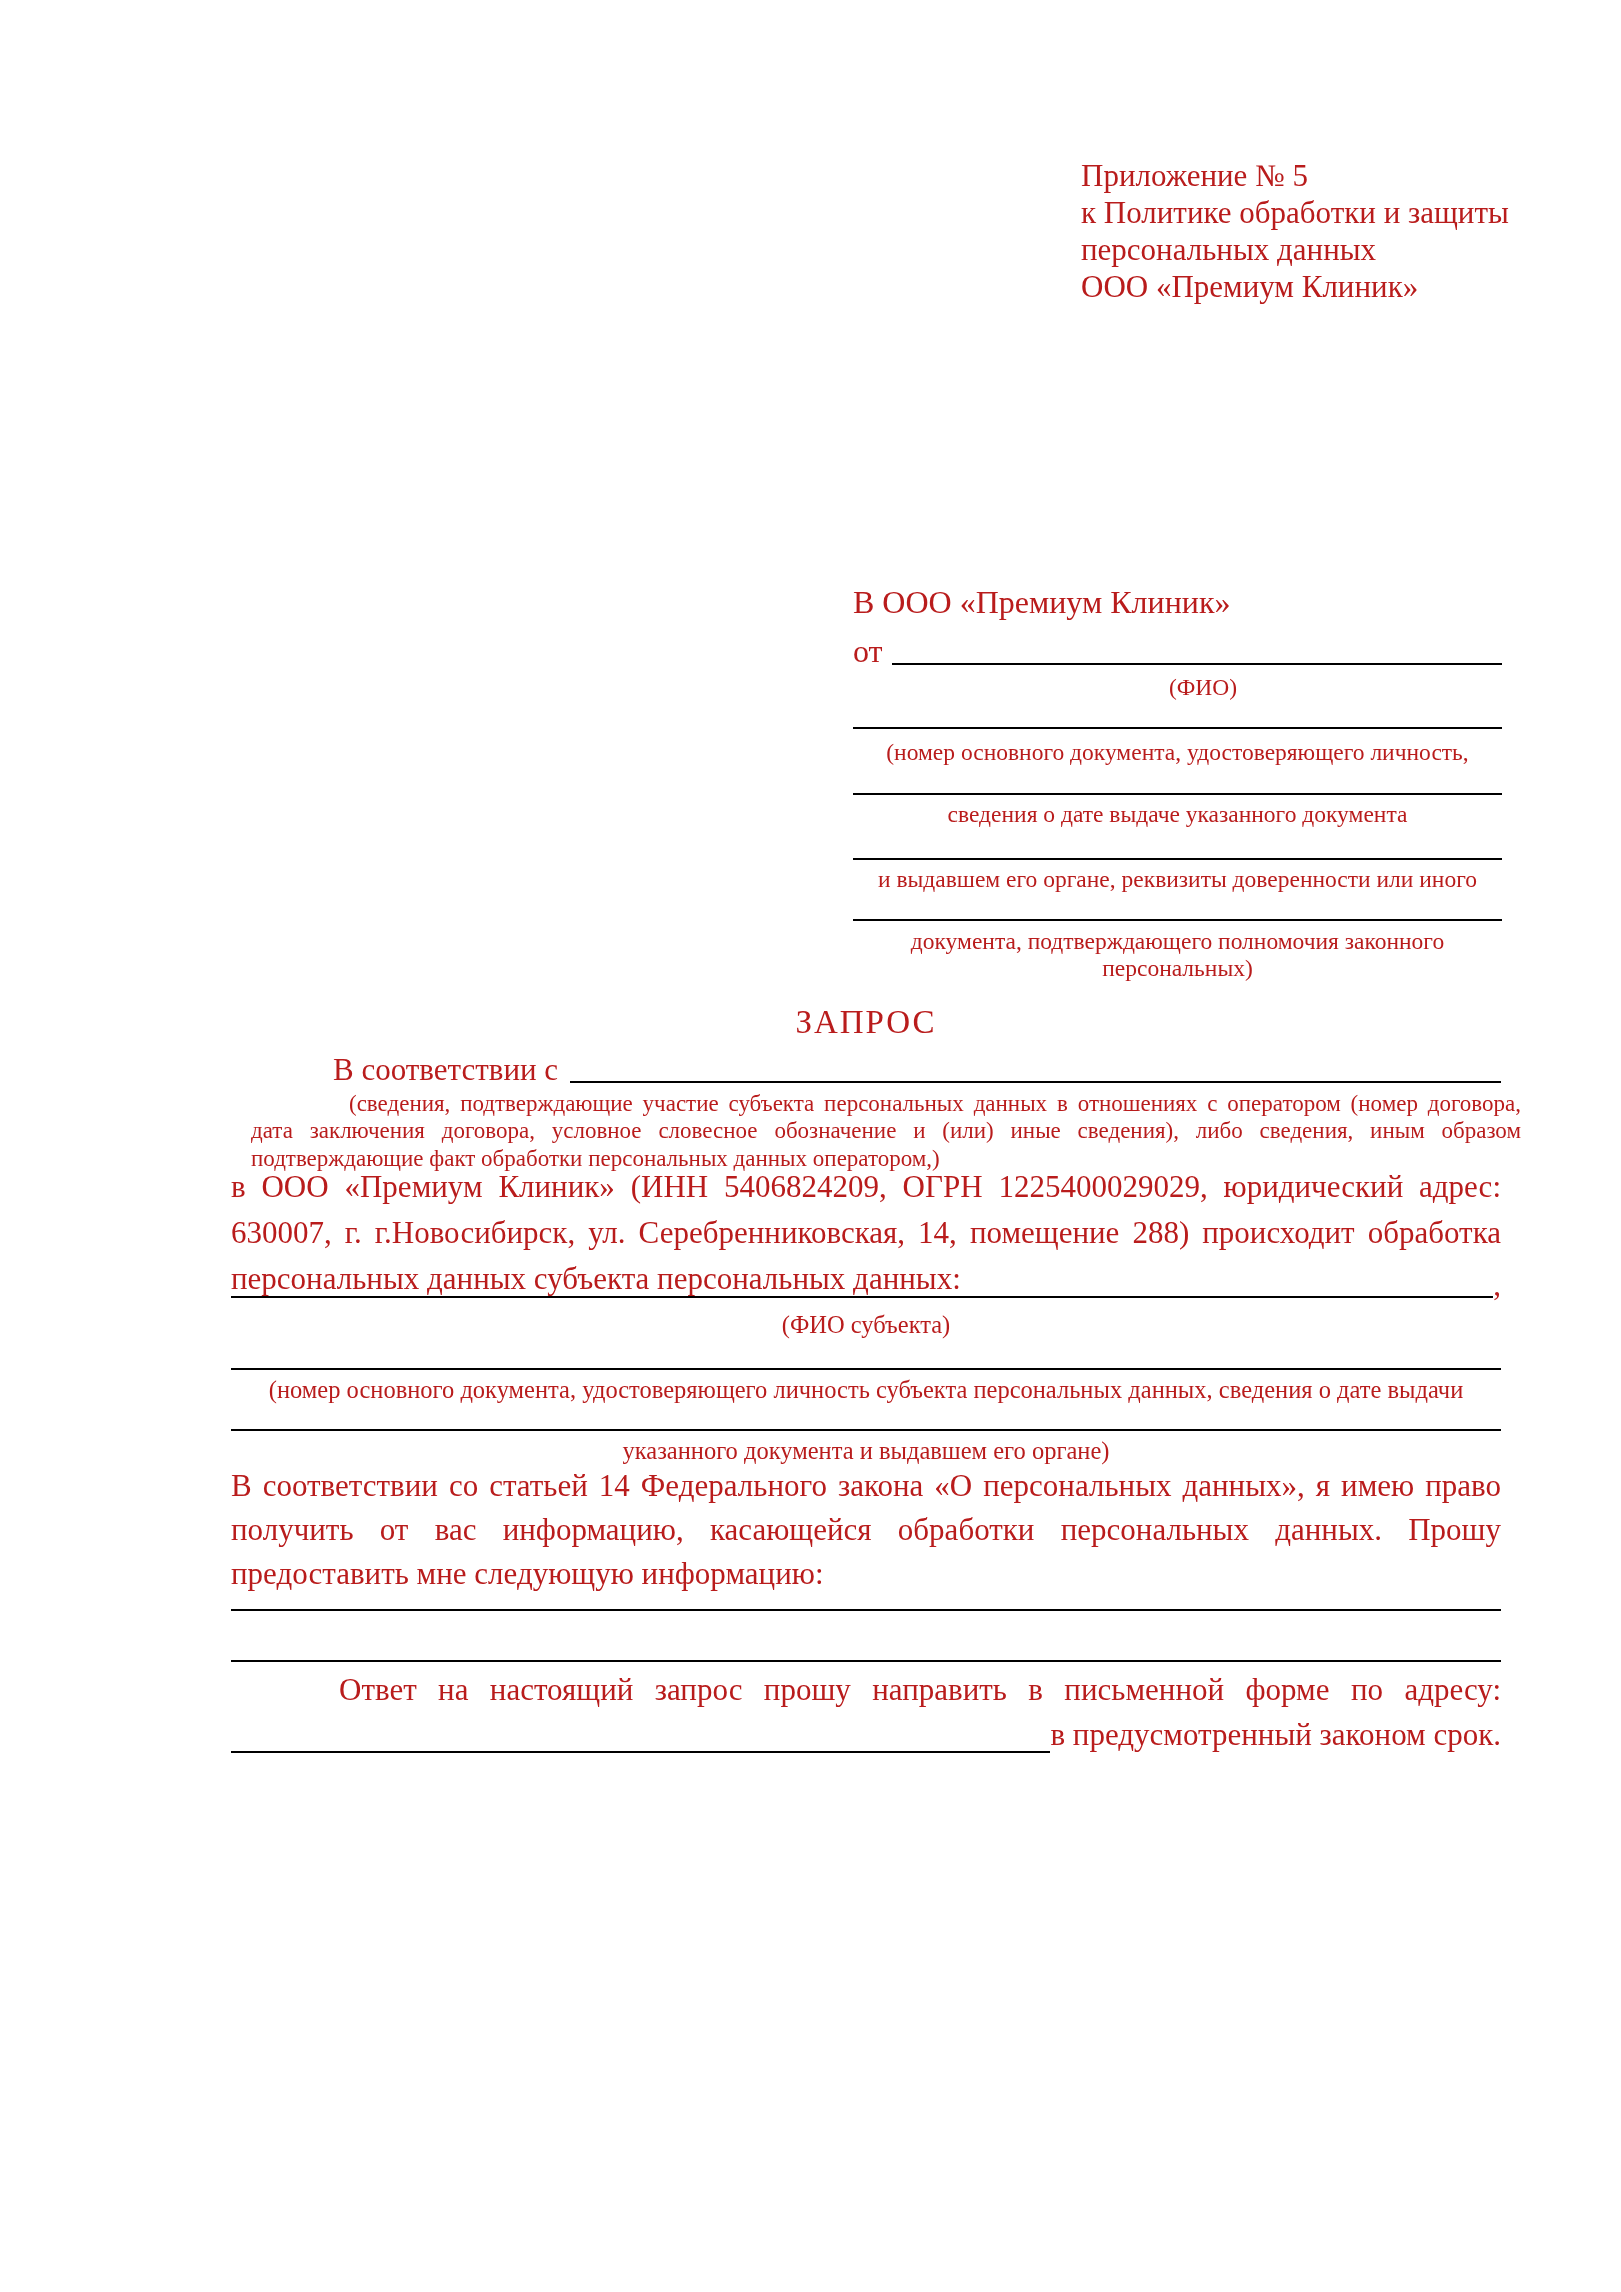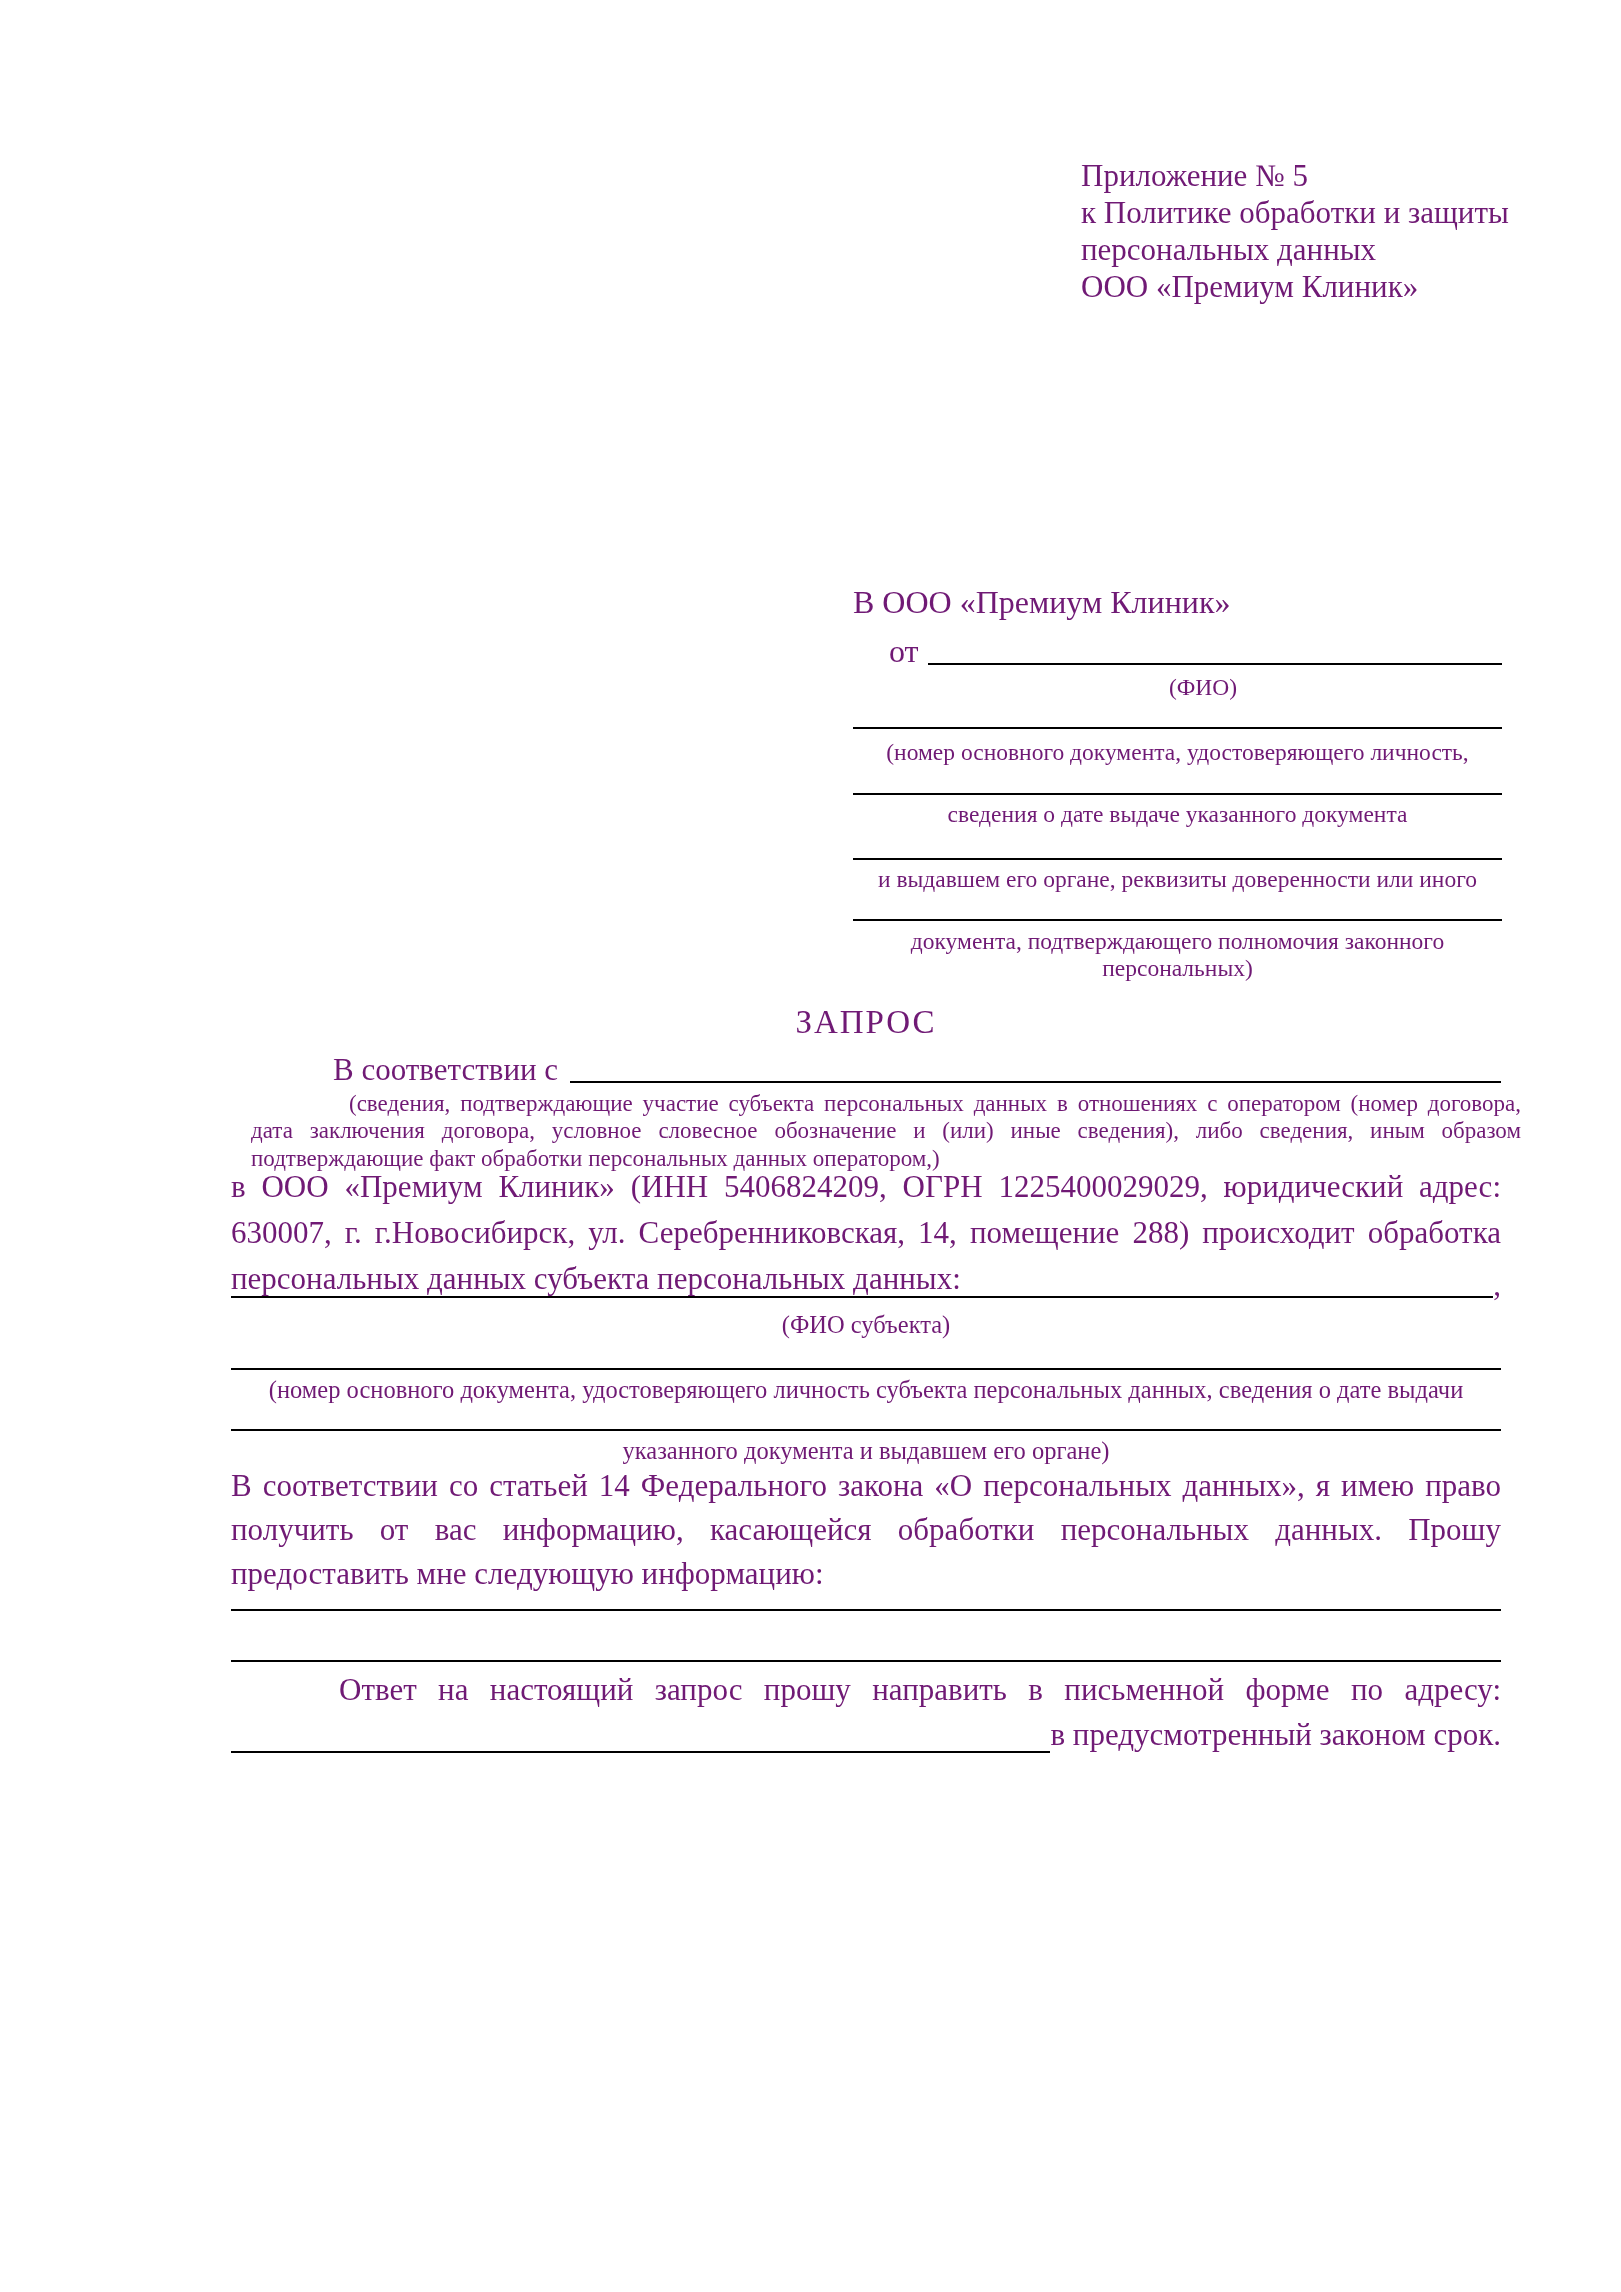--- a/index.html
+++ b/index.html
@@ -2,40 +2,40 @@
 <html><head>
 <meta charset="utf-8">
 <style>
   * { margin:0; padding:0; box-sizing:border-box; }
   html, body { background:#e8e8e8; }
   .page {
     position:relative;
     width:1621px; height:2293px;
     background:#ffffff;
     font-family:"Liberation Serif","DejaVu Serif",serif;
-    color:#701a75;
+    color:#b91c1c;
     overflow:hidden;
     margin:0 auto;
   }
   .abs { position:absolute; }
   .content { left:231px; width:1270px; }
 
   
   .appendix { left:1081px; top:157px; font-size:31px; line-height:37px; }
 
   
   .doc-title {
     top:396px; text-align:center;
     font-weight:bold; font-size:36px; line-height:55px;
   }
 
   
   .addr { left:853px; width:649px; top:584px; font-size:32px; }
   .addr .to-line { height:45px; }
-  .addr .from-row { display:flex; align-items:flex-end; height:41px;margin-left:36px; }
+  .addr .from-row { display:flex; align-items:flex-end; height:41px; }
   .addr .from-row .fill { flex:1 1 auto; border-bottom:2.9px solid #000; margin-bottom:4.9px; margin-left:9.8px; }
   .addr .cap { font-size:23.5px; text-align:center; }
   .addr .cap-fio { padding-left:51px; height:35px; padding-top:3.9px; }
   .addr .blank { border-bottom:2.9px solid #000; }
   .addr .b1 { height:23.5px; }
   .addr .c1 { height:36px; padding-top:10px; }
   .addr .b2 { height:30px; }
   .addr .c2 { height:35px; padding-top:6.9px; }
   .addr .b3 { height:30px; }
   .addr .c3 { height:34px; padding-top:6.9px; }

